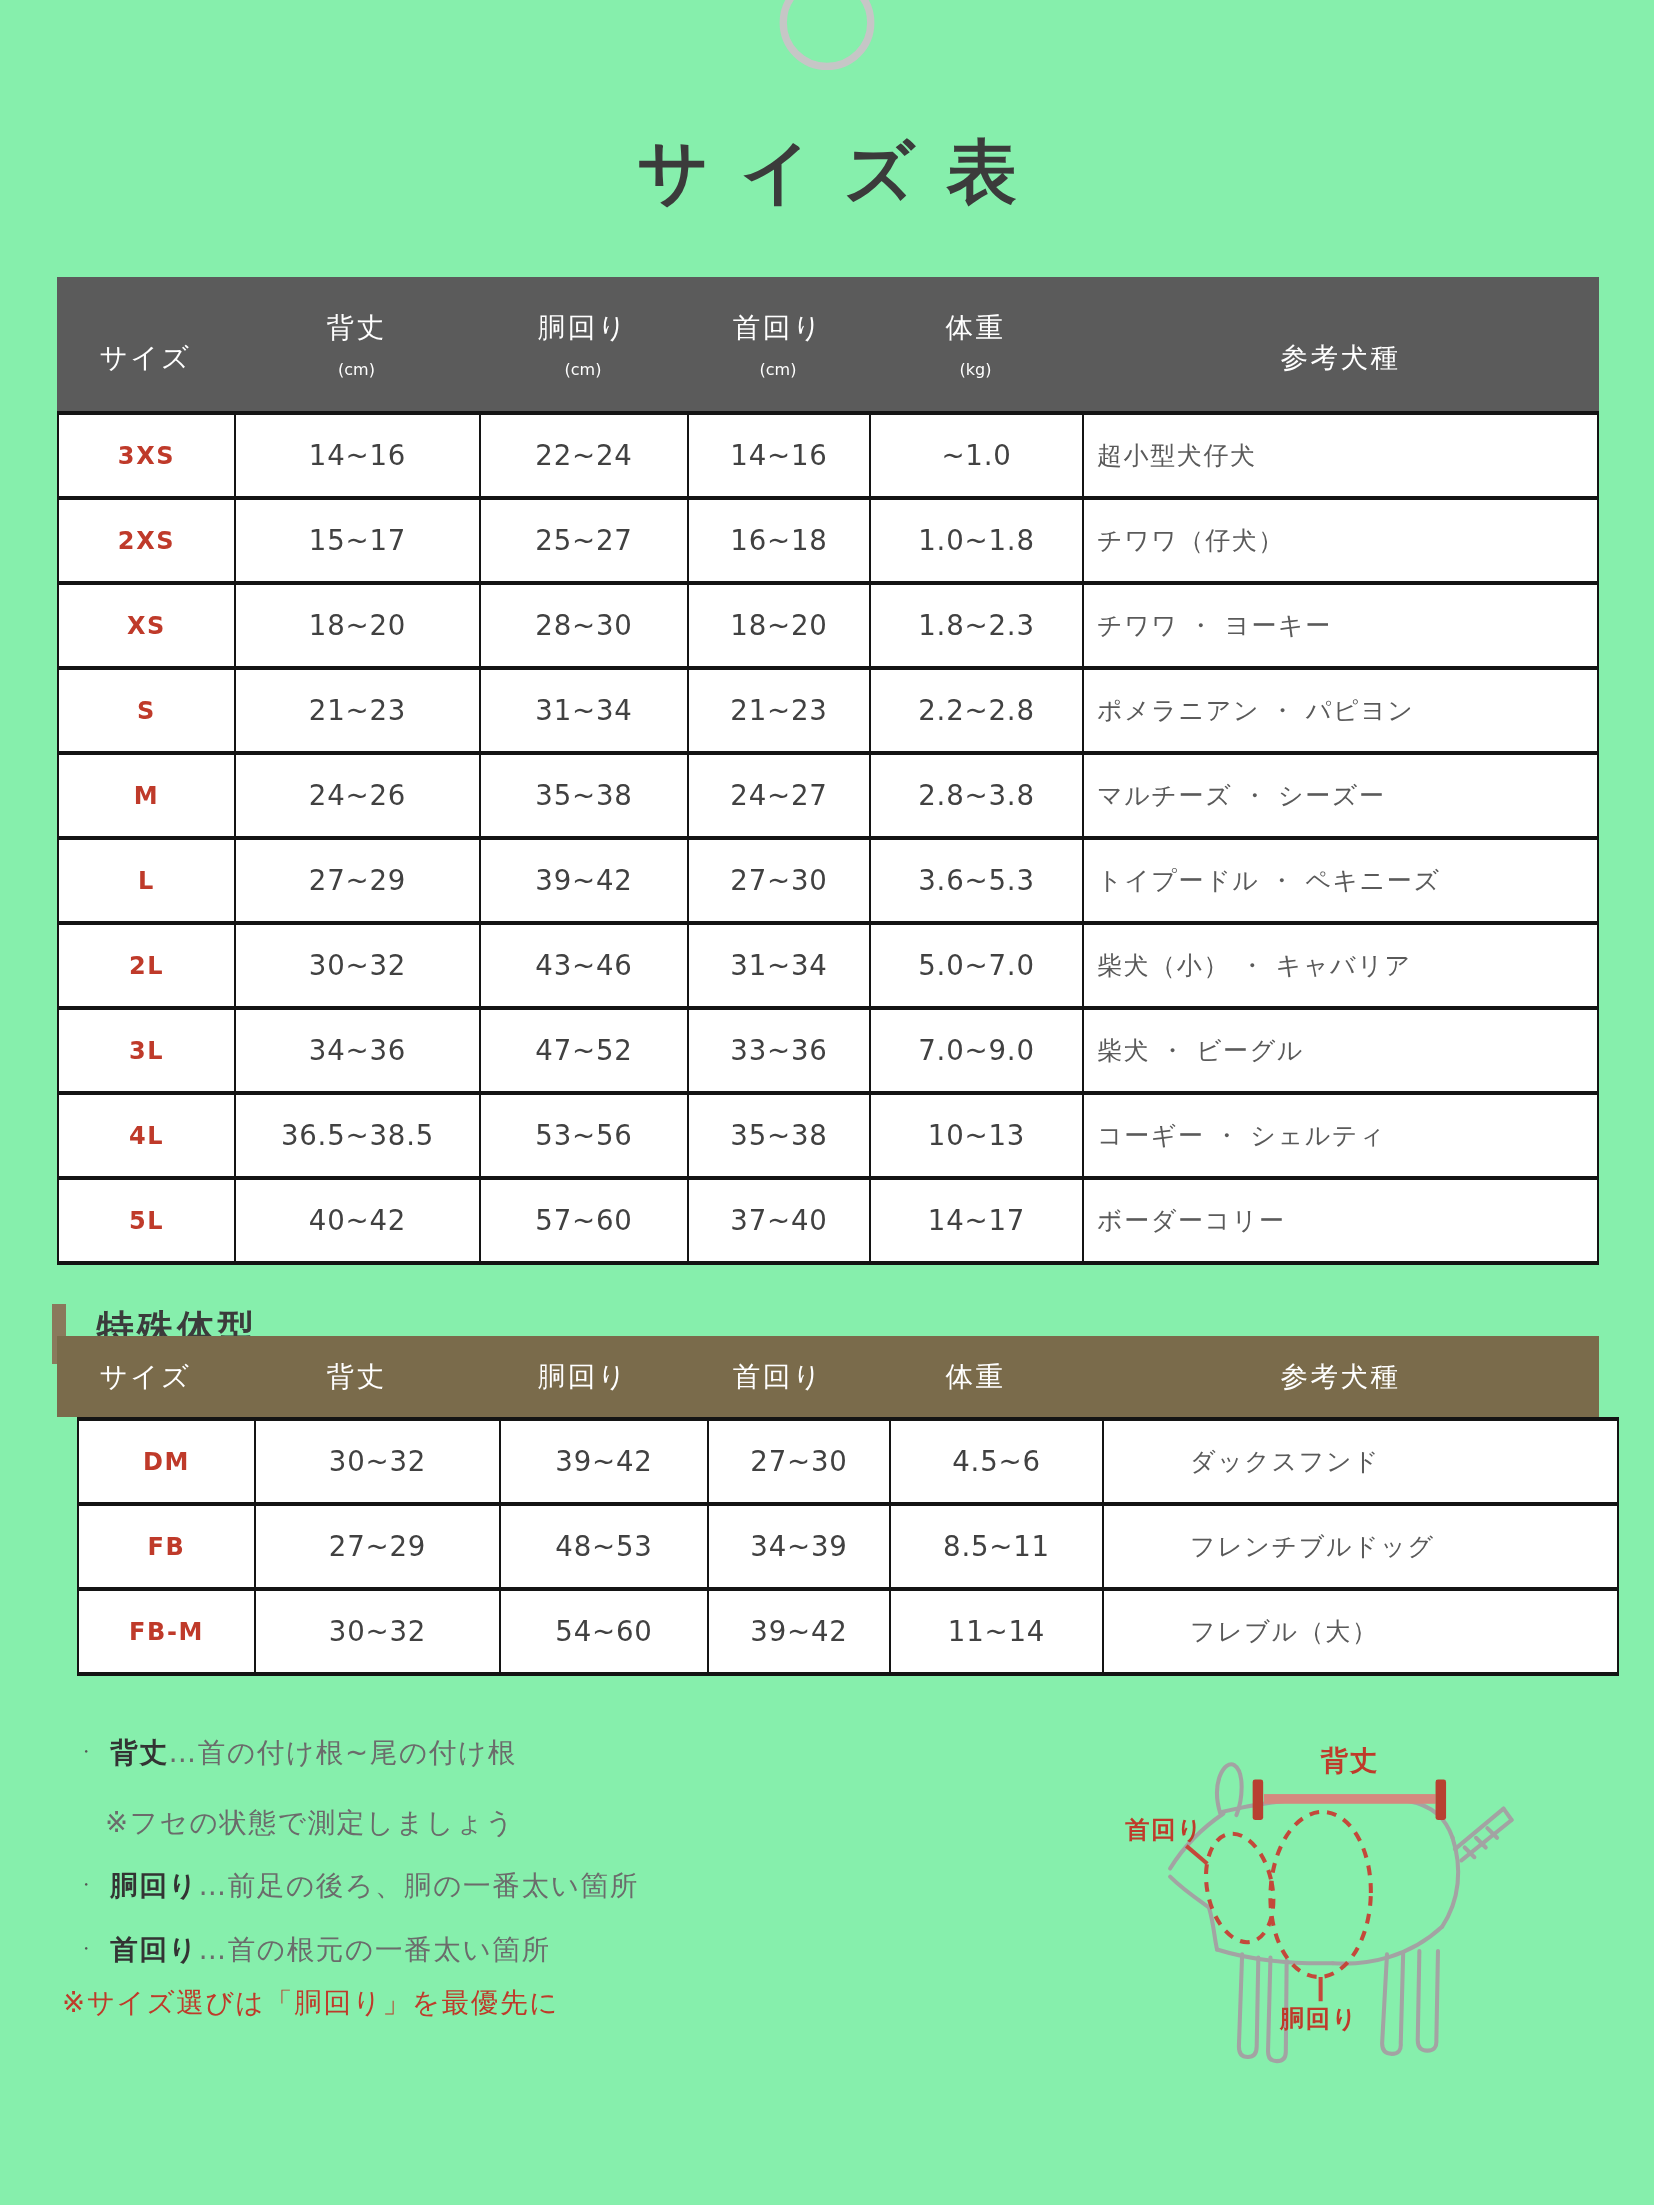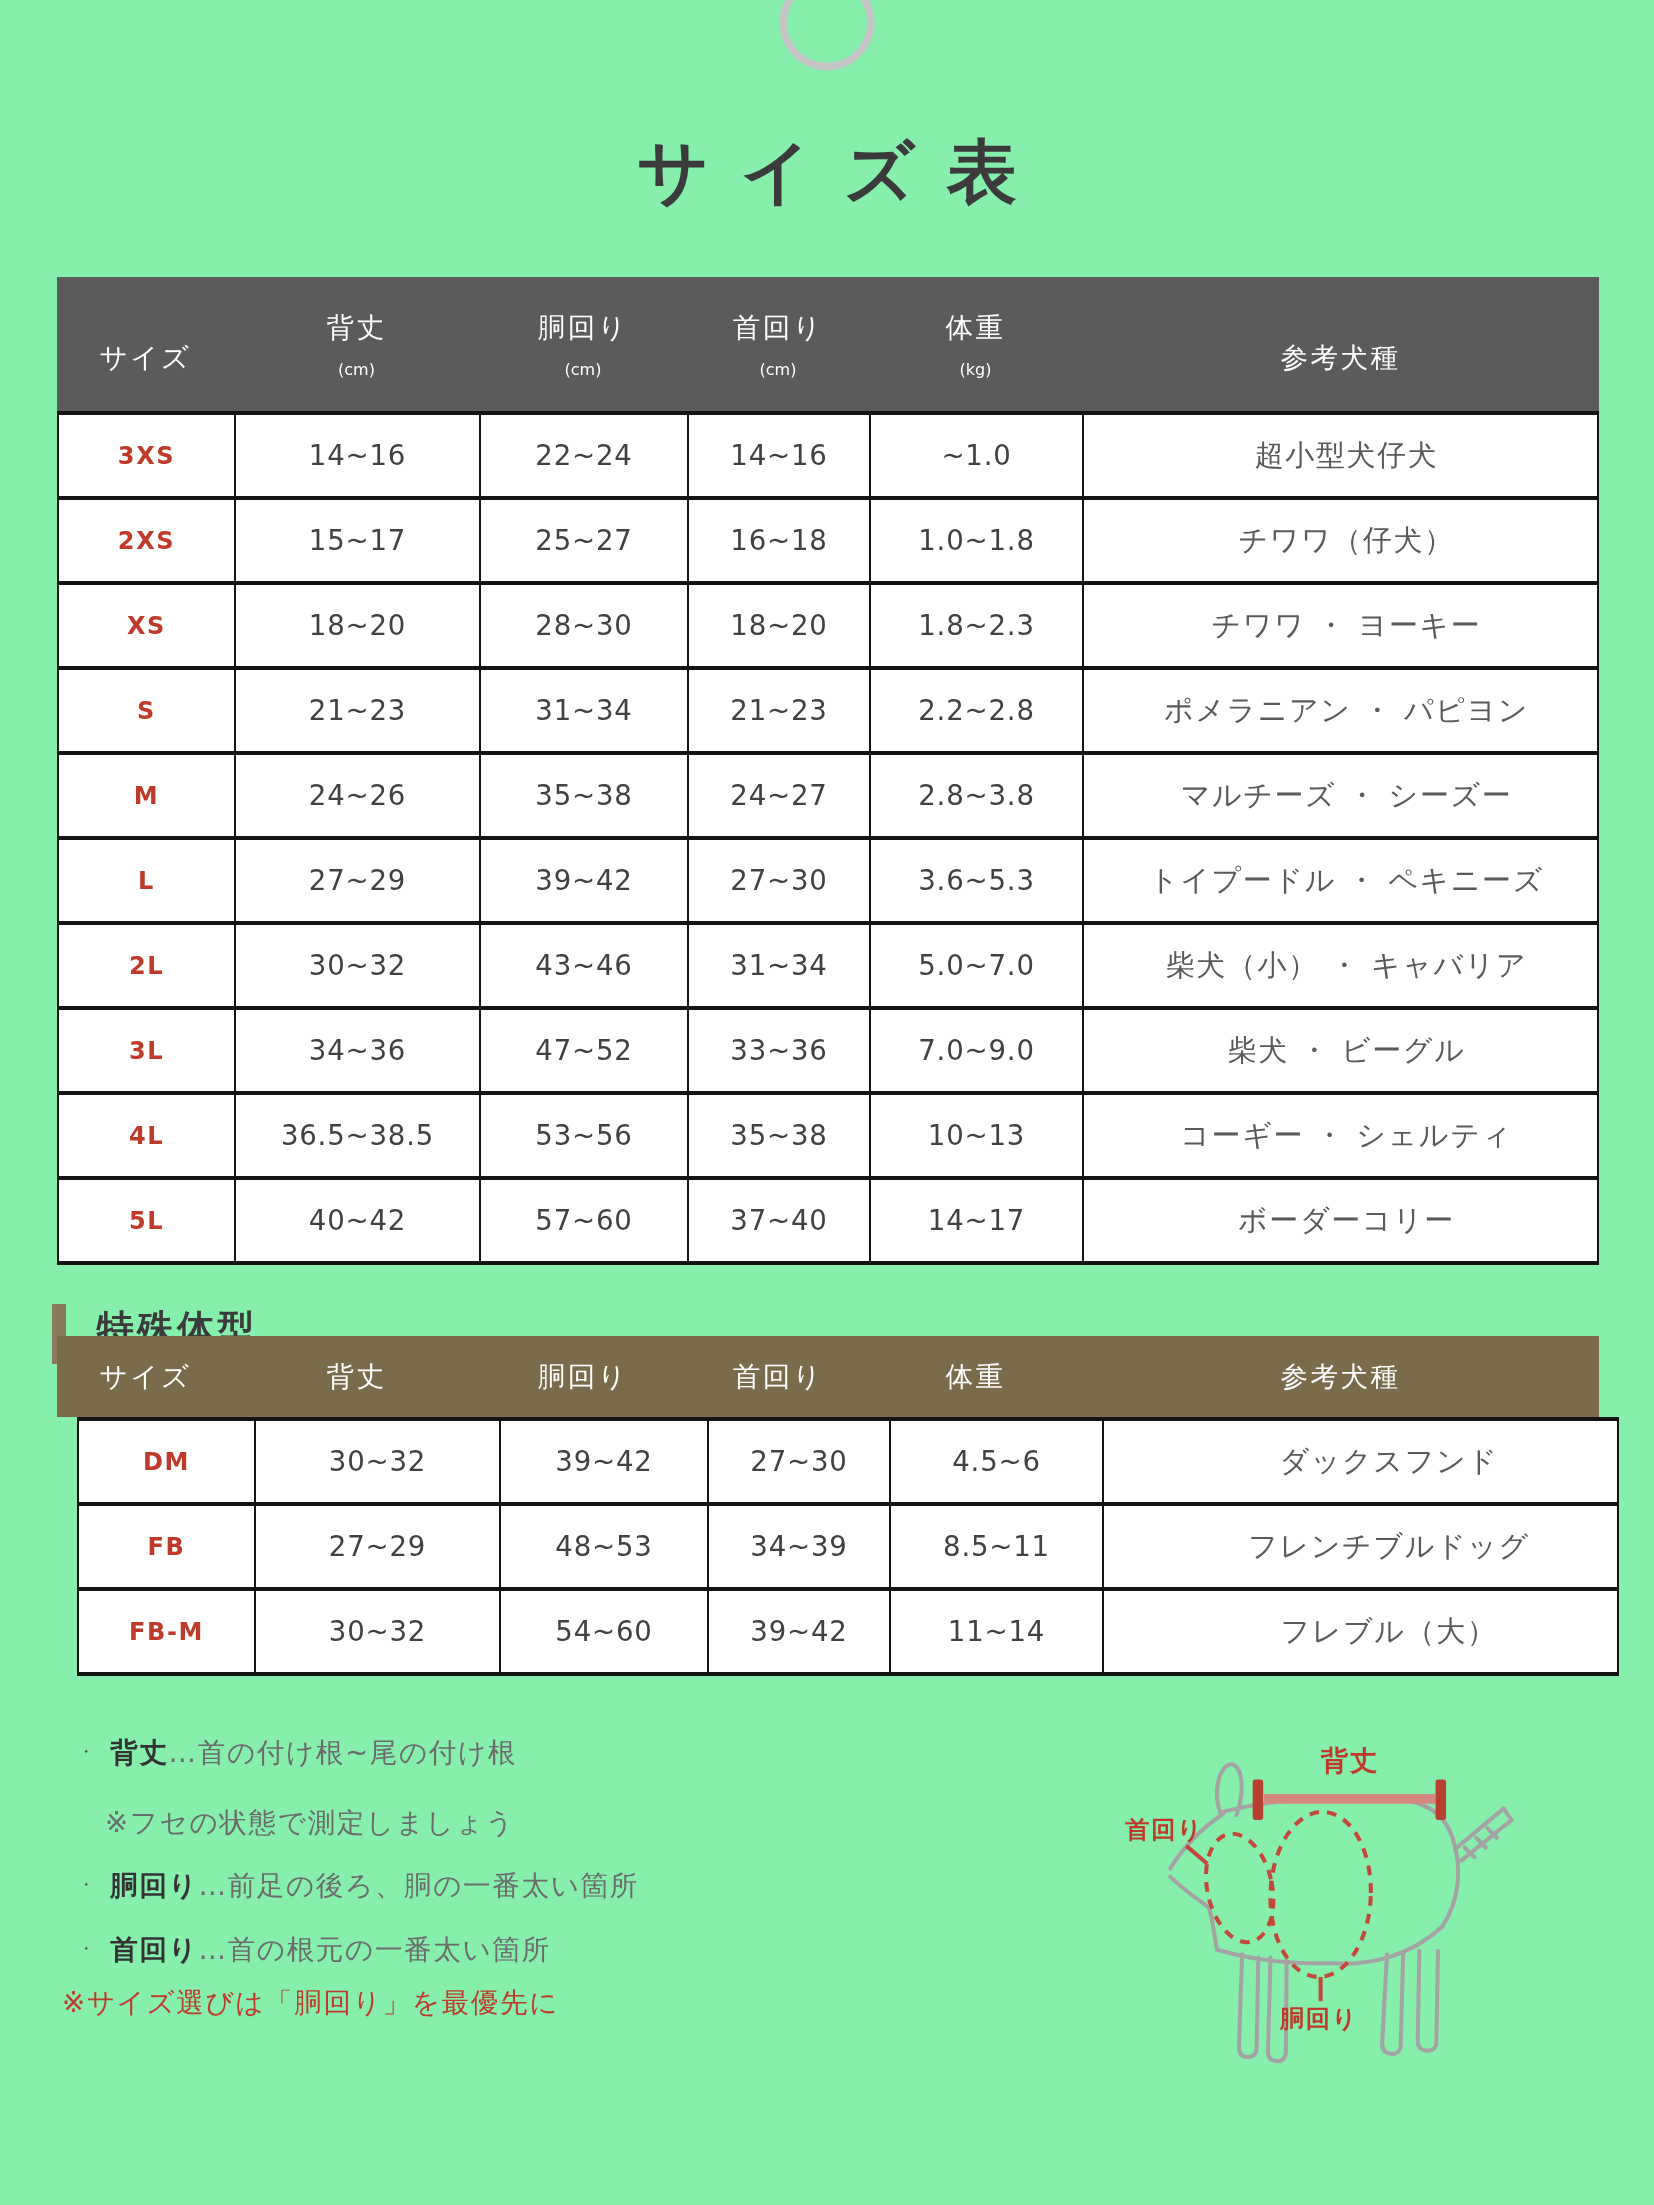--- a/index.html
+++ b/index.html
@@ -26,22 +26,22 @@
 
   
   table.sizes{position:absolute;left:57px;width:1542px;border-collapse:collapse;table-layout:fixed;
               background:#ffffff;}
   table.sizes.main{top:411px;}
   table.sizes.special{top:1417px;margin-left:20px;}
   table.sizes td{border:2.4px solid var(--border);border-top-width:4px;border-bottom-width:4px;
                  height:79px;text-align:center;vertical-align:middle;
                  font-size:27.6px;color:var(--num_text);letter-spacing:0.8px;}
   table.sizes td.size{color:var(--accent_red);font-size:24px;font-weight:bold;letter-spacing:1.6px;}
-  table.sizes td.breeds{text-align:center;padding-left:13px;font-size:29px;color:var(--breed_text);letter-spacing:1.6px;}
-  table.sizes.special td.breeds{padding-left:58px;}
+  table.sizes td.breeds{text-align:left;padding-left:13px;font-size:25px;color:var(--breed_text);letter-spacing:1.6px;}
+  table.sizes.special td.breeds{padding-left:86px;}
 
   
   .section-head{position:absolute;left:52px;top:1304px;height:65px;display:flex;align-items:flex-start;gap:13px;}
   .section-bar{width:13.8px;height:60px;background:var(--section_bar);margin-right:18px;}
   .section-title{font-size:37px;font-weight:bold;color:var(--text_dark);letter-spacing:3.2px;}
 
   
   .notes{position:absolute;left:0;top:0;width:100%;height:100%;pointer-events:none;}
   .note{position:absolute;font-size:27.6px;color:var(--text_gray);letter-spacing:1.6px;white-space:nowrap;}
   .note .bullet{font-size:16px;color:#555555;margin-right:14.6px;vertical-align:4.9px;}

